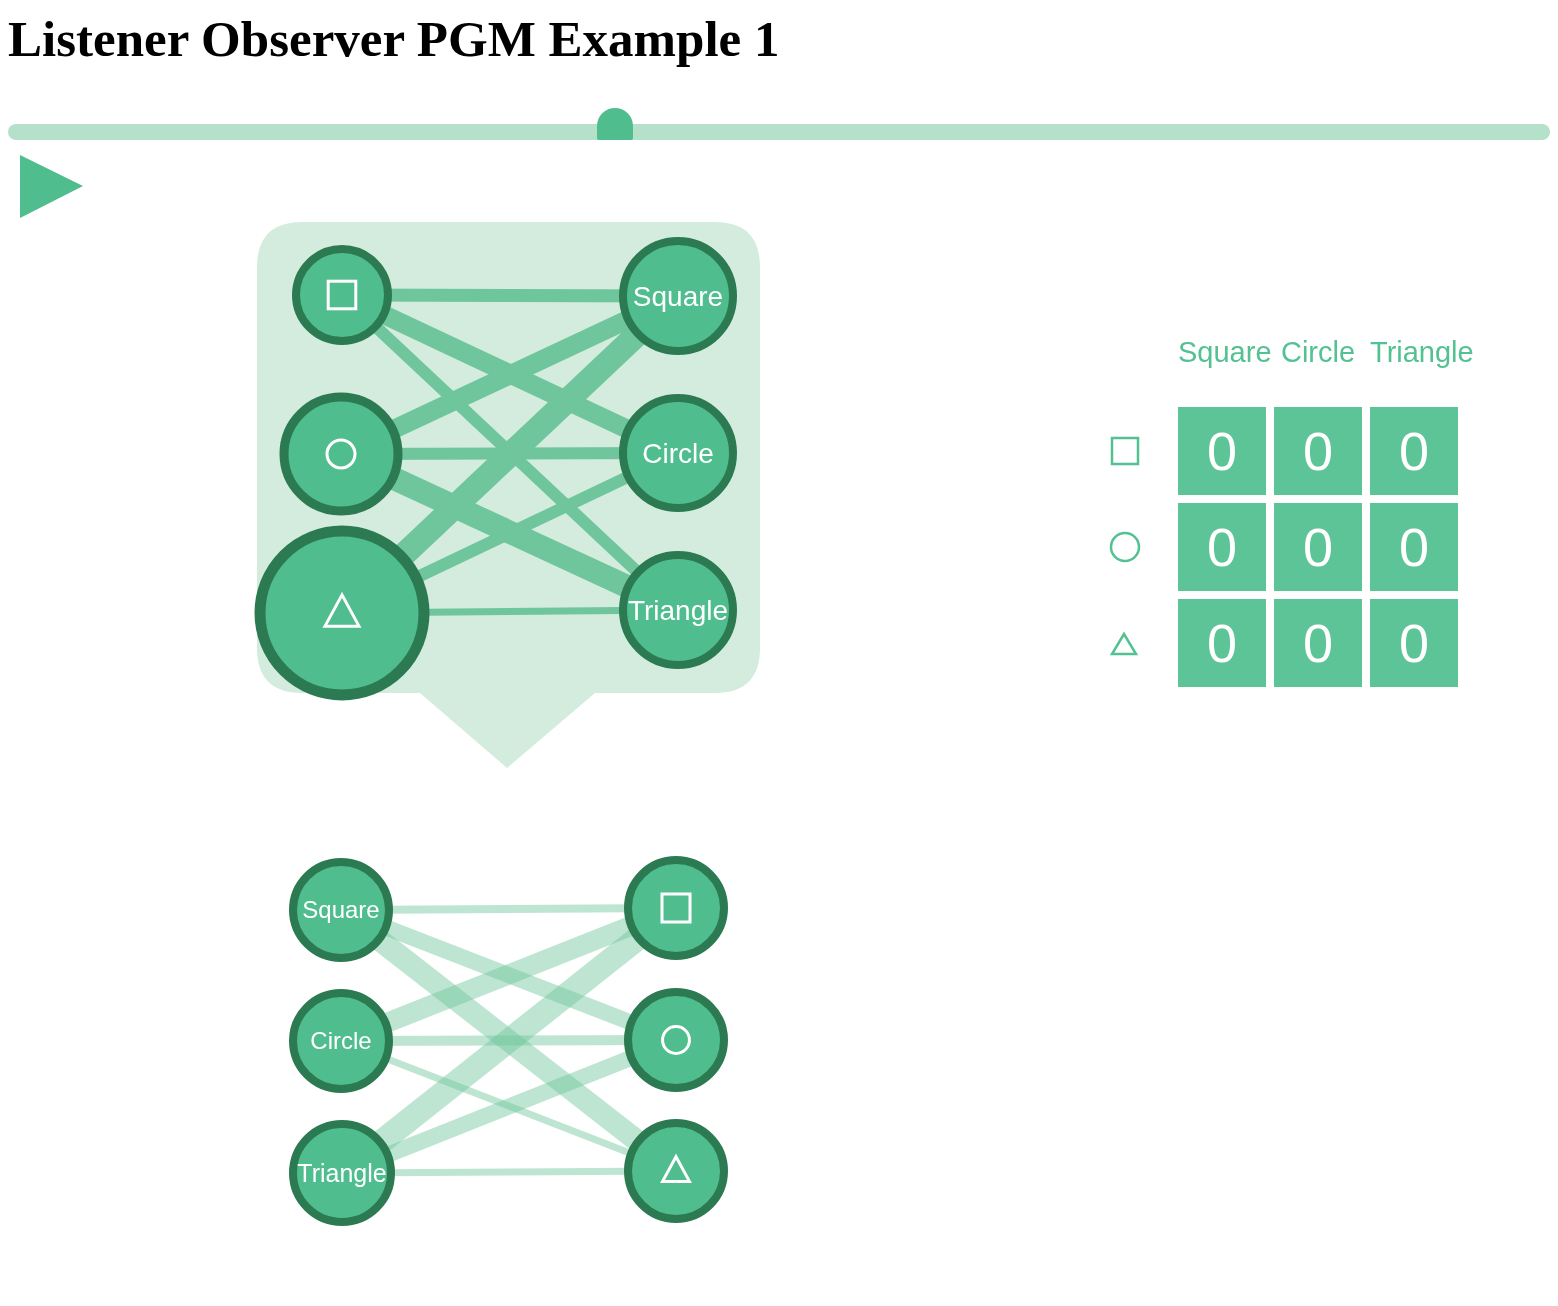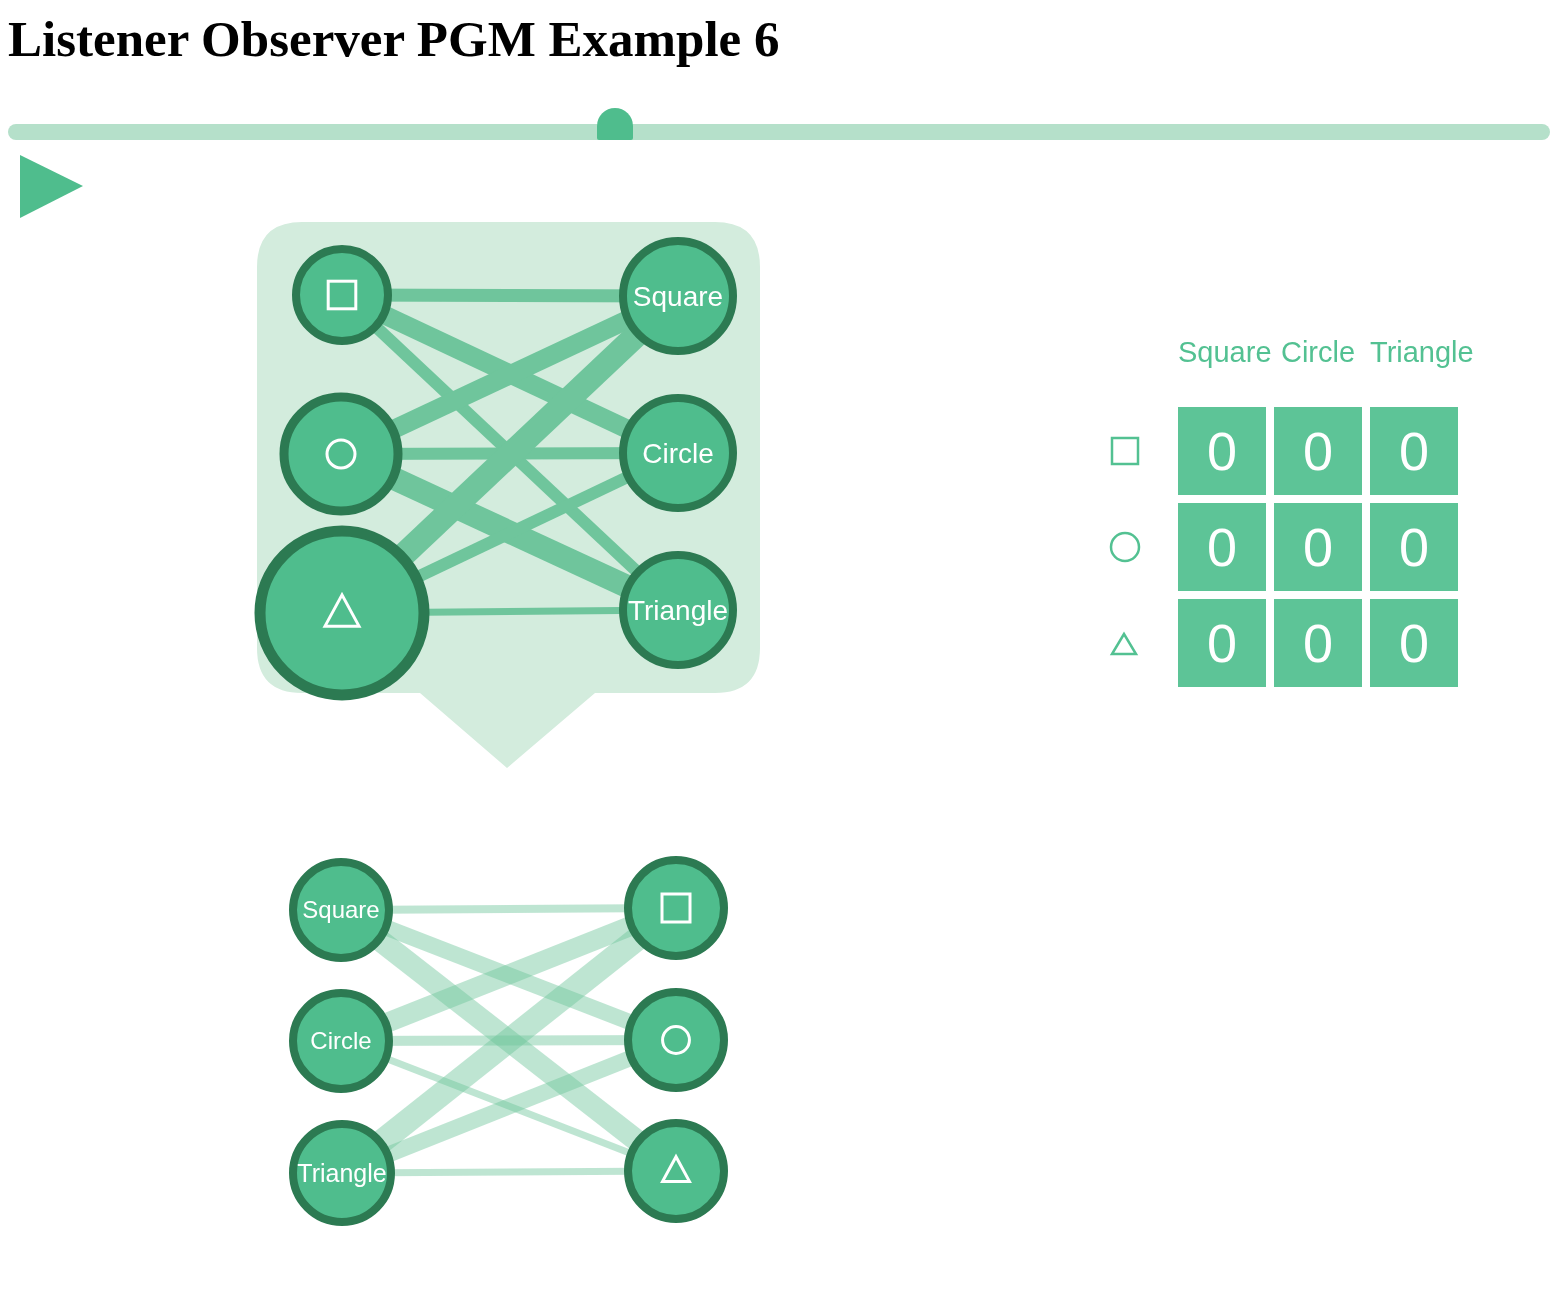--- a/index.html
+++ b/index.html
@@ -29,21 +29,21 @@
   .m-label { width:74px; padding-left:4px; box-sizing:border-box;
              display:flex; align-items:center; }
   .m-cell { width:88px; height:88px; margin-right:8px; color:#fff;
             font-size:54px; display:flex; align-items:center; justify-content:center; }
 </style>
 </head>
 <body>
 
 <div id="stage">
 
-  <h1 id="page-title">Listener Observer PGM Example 6</h1>
+  <h1 id="page-title">Listener Observer PGM Example 1</h1>
 
   <div id="slider-track" style="background: rgb(181, 224, 202);"></div>
   <div id="slider-handle" style="background: rgb(79, 189, 141); left: 597.41px;"></div>
 
   <button id="play-button">
     <svg width="66" height="66" viewBox="0 0 66 66">
       <polygon id="play-poly" points="0,2 0,65 63,33" fill="#4fbd8d"></polygon>
     </svg>
   </button>
 

